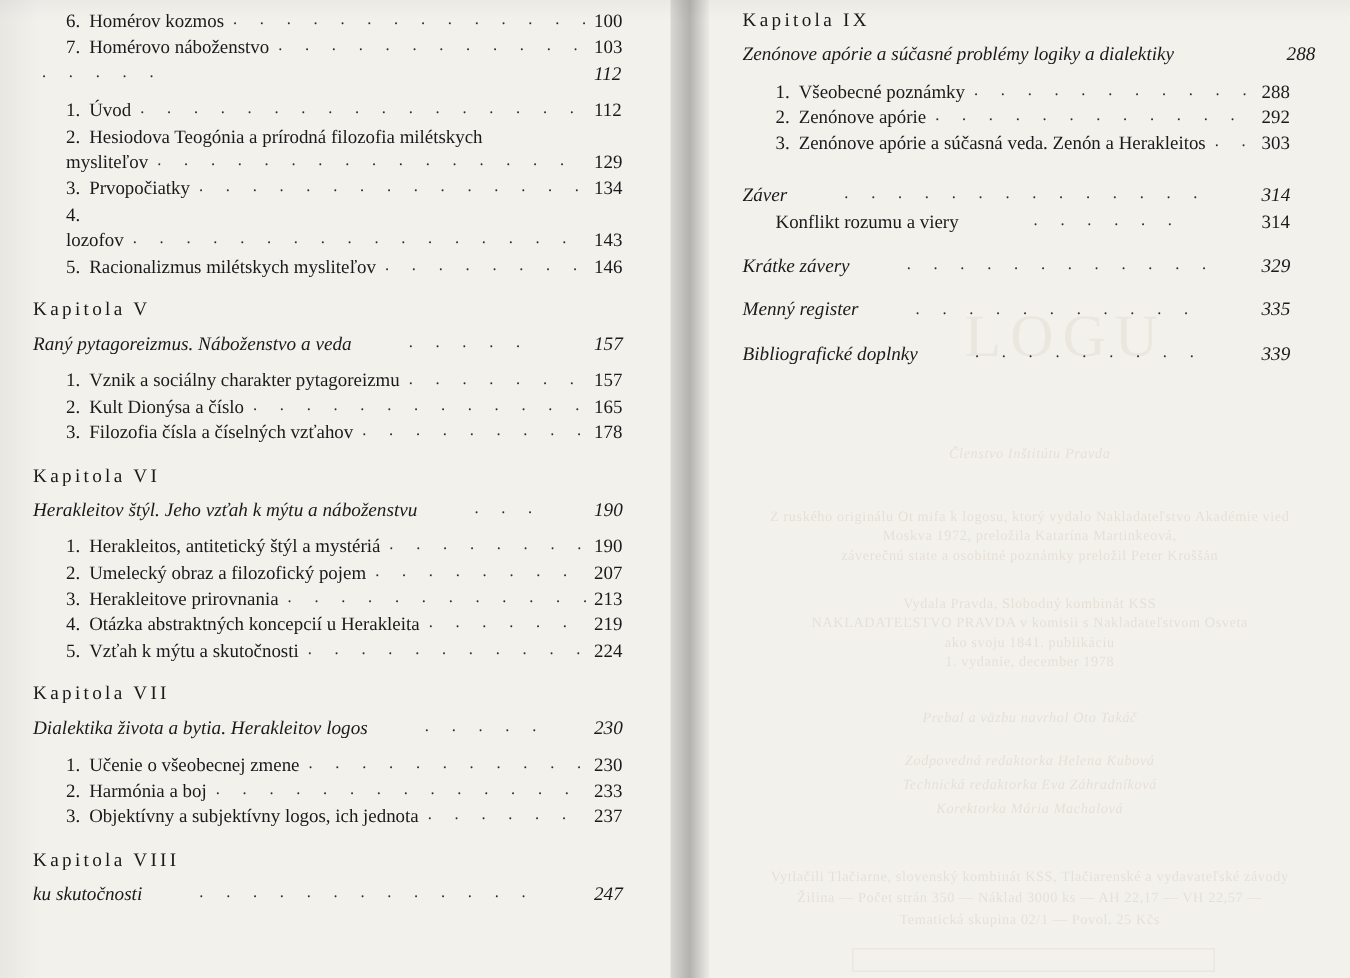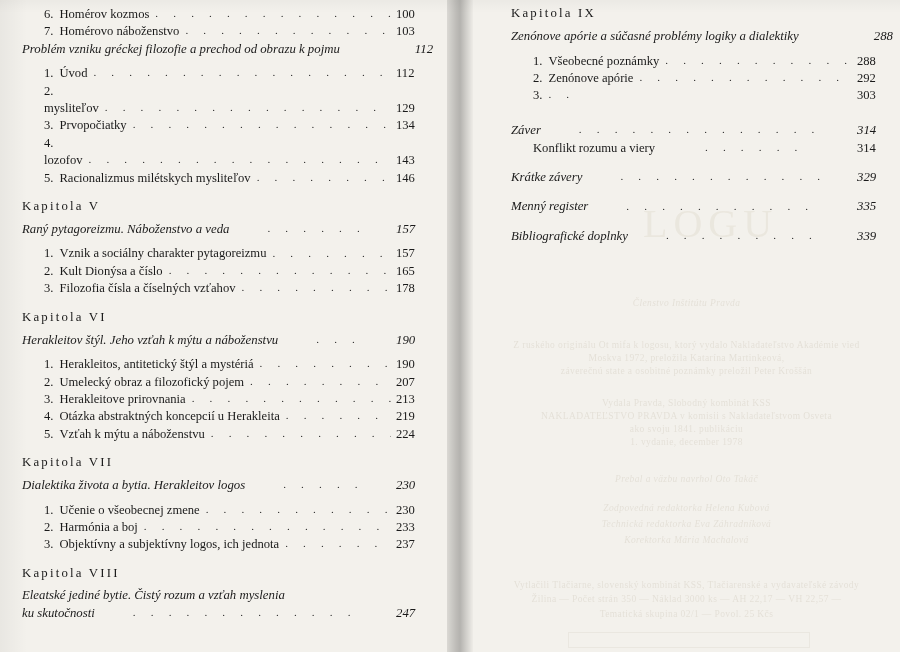--- a/index.html
+++ b/index.html
@@ -52,21 +52,21 @@
     height: 652px;
   }
   .inner-left {
     position: absolute;
     left: 22px;
     top: 6px;
     width: 400px;
   }
   .inner-right {
     position: absolute;
-    left: 38px;
+    left: 22px;
     top: 6px;
     width: 372px;
   }
 
   
   .entry {
     display: flex;
     align-items: flex-end;
     font-size: 12.6px;
     line-height: 1.30;
@@ -183,33 +183,33 @@
         <span class="pg">100</span>
       </div>
       <div class="entry sub">
         <span class="num">7.</span>
         <span class="txt" style="padding-left:6px">Homérovo náboženstvo</span>
         <span class="dots">. . . . . . . . . . . . . . . . . . . . . . . . .</span>
         <span class="pg">103</span>
       </div>
 
       <div class="entry section">
-        <span class="txt">Problém vzniku gréckej filozofie a prechod od obrazu k pojmu</span>
         <span class="dots">. . . . .</span>
         <span class="pg">112</span>
       </div>
       <div class="gap-sm"></div>
       <div class="entry sub">
         <span class="num">1.</span>
         <span class="txt" style="padding-left:6px">Úvod</span>
         <span class="dots">. . . . . . . . . . . . . . . . . . . . . . . . . . . . .</span>
         <span class="pg">112</span>
       </div>
       <div class="entry sub">
         <span class="num">2.</span>
+        <span class="txt" style="padding-left:6px">Hesiodova Teogónia a prírodná filozofia milétskych</span>
       </div>
       <div class="entry sub">
         <span class="txt">mysliteľov</span>
         <span class="dots">. . . . . . . . . . . . . . . . . . . . . . . . . . . . .</span>
         <span class="pg">129</span>
       </div>
       <div class="entry sub">
         <span class="num">3.</span>
         <span class="txt" style="padding-left:6px">Prvopočiatky</span>
         <span class="dots">. . . . . . . . . . . . . . . . . . . . . . . . .</span>
@@ -225,21 +225,21 @@
       </div>
       <div class="entry sub">
         <span class="num">5.</span>
         <span class="txt" style="padding-left:6px">Racionalizmus milétskych mysliteľov</span>
         <span class="dots">. . . . . . . . . . . . . .</span>
         <span class="pg">146</span>
       </div>
 
       <div class="chapter">Kapitola V</div>
       <div class="entry section">
-        <span class="txt">Raný pytagoreizmu. Náboženstvo a veda</span>
+        <span class="txt">Raný pytagoreizmus. Náboženstvo a veda</span>
         <span class="dots">. . . . . . . . . . . . . . . . . .</span>
         <span class="pg">157</span>
       </div>
       <div class="gap-sm"></div>
       <div class="entry sub">
         <span class="num">1.</span>
         <span class="txt" style="padding-left:6px">Vznik a sociálny charakter pytagoreizmu</span>
         <span class="dots">. . . . . . . . . . . . .</span>
         <span class="pg">157</span>
       </div>
@@ -282,21 +282,21 @@
         <span class="pg">213</span>
       </div>
       <div class="entry sub">
         <span class="num">4.</span>
         <span class="txt" style="padding-left:6px">Otázka abstraktných koncepcií u Herakleita</span>
         <span class="dots">. . . . . . . . . . . .</span>
         <span class="pg">219</span>
       </div>
       <div class="entry sub">
         <span class="num">5.</span>
-        <span class="txt" style="padding-left:6px">Vzťah k mýtu a náboženstvu</span>
+        <span class="txt" style="padding-left:6px">Vzťah k mýtu a skutočnosti</span>
         <span class="dots">. . . . . . . . . . . . . . . . . .</span>
         <span class="pg">224</span>
       </div>
 
       <div class="chapter">Kapitola VII</div>
       <div class="entry section">
         <span class="txt">Dialektika života a bytia. Herakleitov logos</span>
         <span class="dots">. . . . . . . . . . . . . . . .</span>
         <span class="pg">230</span>
       </div>
@@ -314,21 +314,20 @@
         <span class="pg">233</span>
       </div>
       <div class="entry sub">
         <span class="num">3.</span>
         <span class="txt" style="padding-left:6px">Objektívny a subjektívny logos, ich jednota</span>
         <span class="dots">. . . . . . . . . . . .</span>
         <span class="pg">237</span>
       </div>
 
       <div class="chapter">Kapitola VIII</div>
-      <div class="section">Eleatské jediné bytie. Čistý rozum a vzťah myslenia</div>
       <div class="entry section">
         <span class="txt">ku skutočnosti</span>
         <span class="dots">. . . . . . . . . . . . . . . . . . . . . . . . . . . .</span>
         <span class="pg">247</span>
       </div>
 
     </div>
   </div>
 
   <div class="gutter"></div>
@@ -369,20 +368,21 @@
         <span class="pg">288</span>
       </div>
       <div class="entry sub">
         <span class="num">2.</span>
         <span class="txt" style="padding-left:6px">Zenónove apórie</span>
         <span class="dots">. . . . . . . . . . . . . . . . . . . . . . . . . .</span>
         <span class="pg">292</span>
       </div>
       <div class="entry sub">
         <span class="num">3.</span>
+        <span class="txt" style="padding-left:6px">Zenónove apórie a súčasná veda. Zenón a Herakleitos</span>
         <span class="dots">. .</span>
         <span class="pg">303</span>
       </div>
 
       <div class="gap-lg"></div>
 
       <div class="entry section">
         <span class="txt">Záver</span>
         <span class="dots">. . . . . . . . . . . . . . . . . . . . . . . . . . . . . . . . . .</span>
         <span class="pg">314</span>

